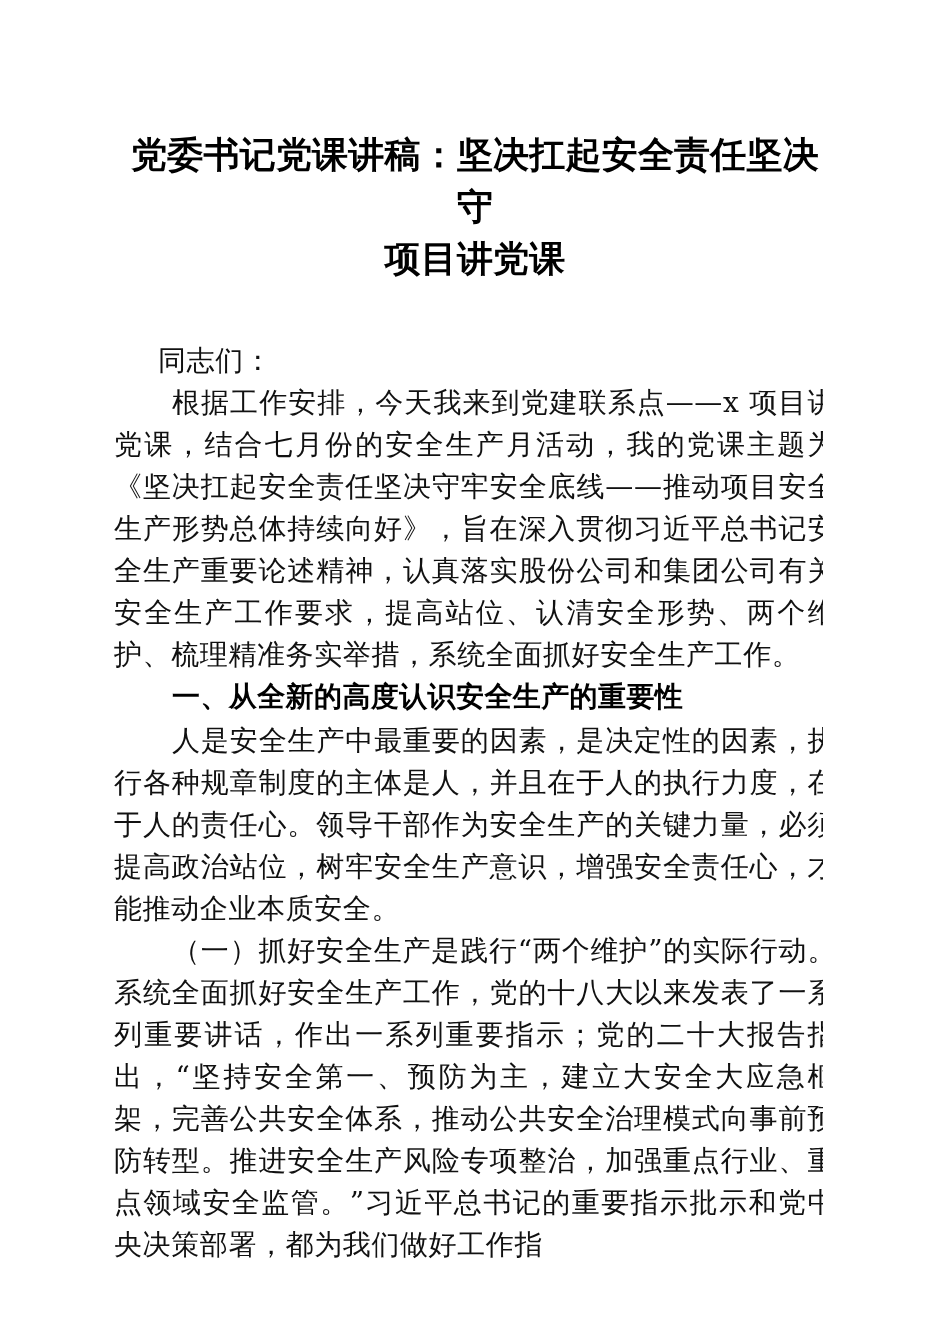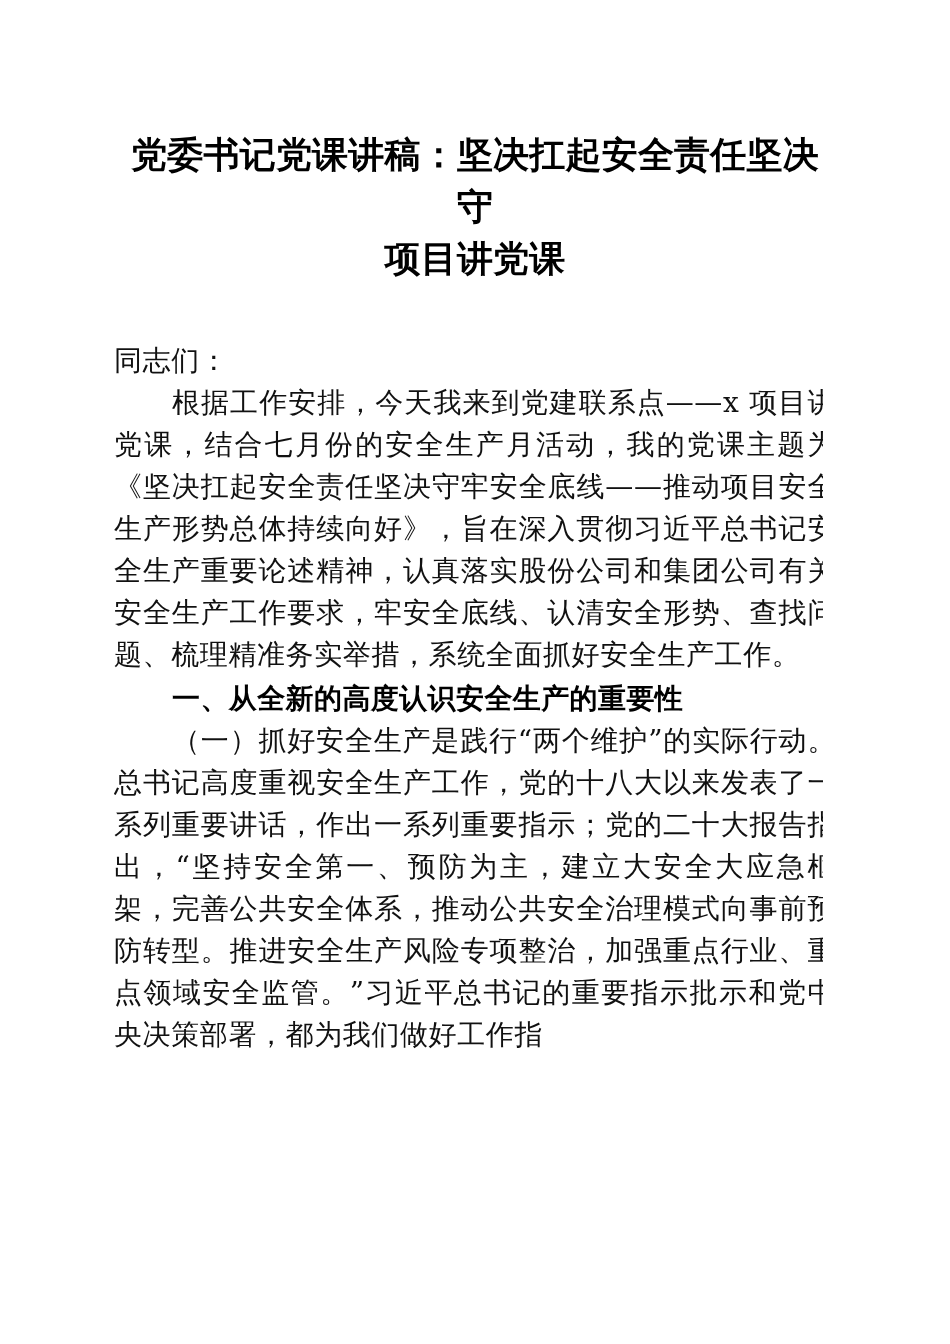--- a/index.html
+++ b/index.html
@@ -50,30 +50,31 @@
     word-spacing: 0px;
   }
   .para.indent {
     text-indent: 58px;
   }
   .para.noindent {
     text-indent: 0;
   }
   .salutation {
     margin-top: 56px;
+    margin-left: 44px;
   }
   .body-start {
     margin-top: 0;
   }
 
   
   .section-heading {
     margin: 0;
     padding-top: 2px;
-    font-family: Liberation Serif, serif;
+    font-family: Liberation Mono, monospace;
     font-weight: bold;
     font-size: 28px;
     line-height: 42px;
     color: #000000;
     text-indent: 58px;
     letter-spacing: 0.4px;
   }
 
   
   .lead-bold {
@@ -91,21 +92,22 @@
 <div class="page">
   <div class="content">
 
     <h1 class="doc-title">
       <span>党委书记党课讲稿：坚决扛起安全责任坚决守</span><br>
       <span>项目讲党课</span>
     </h1>
 
     <p class="para noindent salutation">同志们：</p>
 
-    <p class="para indent body-start">根据工作安排，今天我来到党建联系点——x 项目讲党课，结合七月份的安全生产月活动，我的党课主题为《坚决扛起安全责任坚决守牢安全底线——推动项目安全生产形势总体持续向好》，旨在深入贯彻习近平总书记安全生产重要论述精神，认真落实股份公司和集团公司有关安全生产工作要求，牢安全底线、认清安全形势、查找问题、梳理精准务实举措，系统全面抓好安全生产工作。</p>
+    <p class="para indent body-start">根据工作安排，今天我来到党建联系点——x 项目讲党课，结合七月份的安全生产月活动，我的党课主题为《坚决扛起安全责任坚决守牢安全底线——推动项目安全生产形势总体持续向好》，旨在深入贯彻习近平总书记安全生产重要论述精神，认真落实股份公司和集团公司有关安全生产工作要求，提高站位、认清安全形势、两个维护、梳理精准务实举措，系统全面抓好安全生产工作。</p>
 
     <p class="section-heading">一、从全新的高度认识安全生产的重要性</p>
 
+    <p class="para indent">人是安全生产中最重要的因素，是决定性的因素，执行各种规章制度的主体是人，并且在于人的执行力度，在于人的责任心。领导干部作为安全生产的关键力量，必须提高政治站位，树牢安全生产意识，增强安全责任心，才能推动企业本质安全。</p>
 
-    <p class="para indent clipped"><span class="lead-bold">（一）抓好安全生产是践行“两个维护”的实际行动。</span><span>总书记高度重视安全生产工作，党的十八大以来发表了一系列重要讲话，作出一系列重要指示；党的二十大报告指出，“坚持安全第一、预防为主，建立大安全大应急框架，完善公共安全体系，推动公共安全治理模式向事前预防转型。推进安全生产风险专项整治，加强重点行业、重点领域安全监管。”习近平总书记的重要指示批示和党中央决策部署，都为我们做好工作指</span></p>
+    <p class="para indent clipped"><span class="lead-bold">（一）抓好安全生产是践行“两个维护”的实际行动。</span><span>系统全面抓好安全生产工作，党的十八大以来发表了一系列重要讲话，作出一系列重要指示；党的二十大报告指出，“坚持安全第一、预防为主，建立大安全大应急框架，完善公共安全体系，推动公共安全治理模式向事前预防转型。推进安全生产风险专项整治，加强重点行业、重点领域安全监管。”习近平总书记的重要指示批示和党中央决策部署，都为我们做好工作指</span></p>
 
   </div>
 </div>
 
 </body></html>

